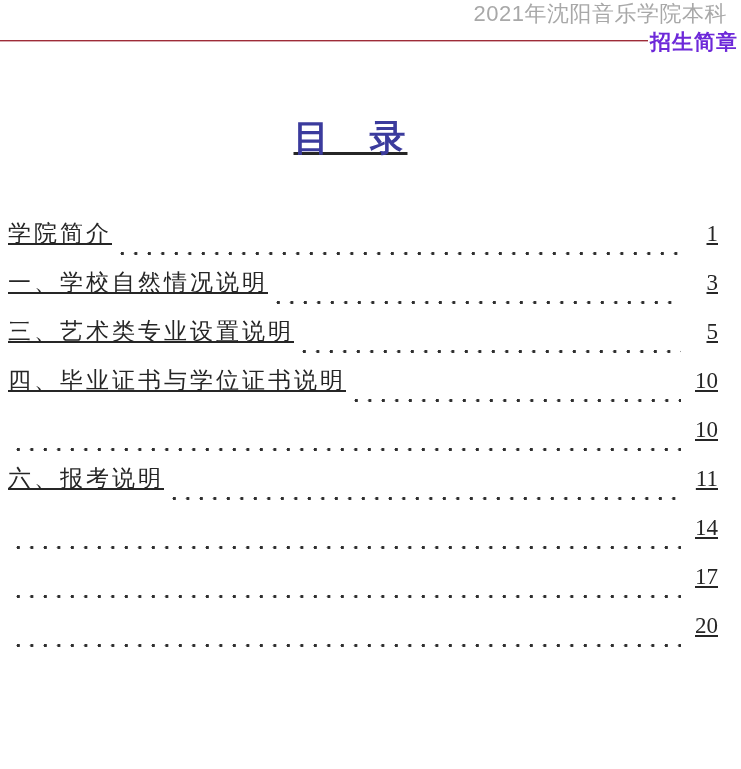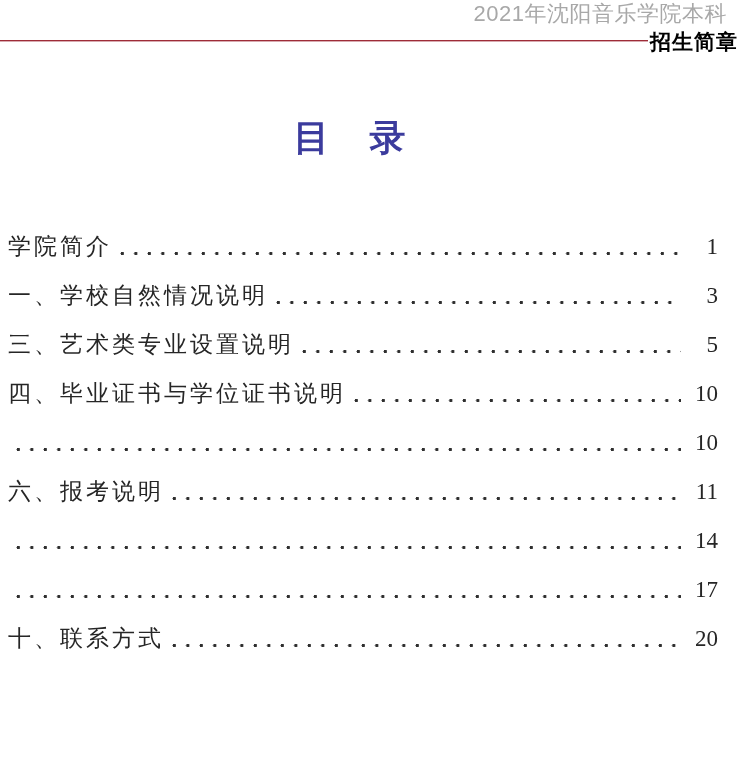--- a/index.html
+++ b/index.html
@@ -9,20 +9,21 @@
     width: 741px;
     height: 769px;
     overflow: hidden;
     color: #262626;
   }
   .page {
     position: relative;
     width: 741px;
     height: 769px;
     background: #ffffff;
+    text-decoration: underline;
   }
 
   
   .header {
     position: relative;
     height: 60px;
   }
   .header-doc-title {
     position: absolute;
     top: 2px;
@@ -44,21 +45,21 @@
     border-bottom: 1px solid #d8aab0;
   }
   .header-badge {
     position: absolute;
     top: 30px;
     right: 3px;
     font-family: "Liberation Sans", "DejaVu Sans", sans-serif;
     font-weight: bold;
     font-size: 21px;
     line-height: 23px;
-    color: #000000;
+    color: #6d28d9;
     letter-spacing: 1px;
     white-space: nowrap;
   }
 
   
   .toc-title {
     margin-top: 60px;
     height: 36px;
     line-height: 36px;
     text-align: center;
@@ -69,21 +70,20 @@
     letter-spacing: 2px;
   }
 
   
   .toc-list {
     margin-top: 66px;
     padding: 0 23px 0 8px;
   }
   .toc-row {
     display: flex;
-    align-items: center;
     height: 49px;
     cursor: pointer;
   }
   .entry-title {
     font-size: 23px;
     line-height: 23px;
     letter-spacing: 3px;
     white-space: nowrap;
     color: #262626;
   }
@@ -150,19 +150,18 @@
     </div>
     <div class="toc-row">
       <span class="leader"></span>
       <span class="page-num">14</span>
     </div>
     <div class="toc-row">
       <span class="leader"></span>
       <span class="page-num">17</span>
     </div>
     <div class="toc-row">
-      <span class="entry-title">十、联系方式</span>
       <span class="leader"></span>
       <span class="page-num">20</span>
     </div>
   </div>
 
 </div>
 
 </body></html>

